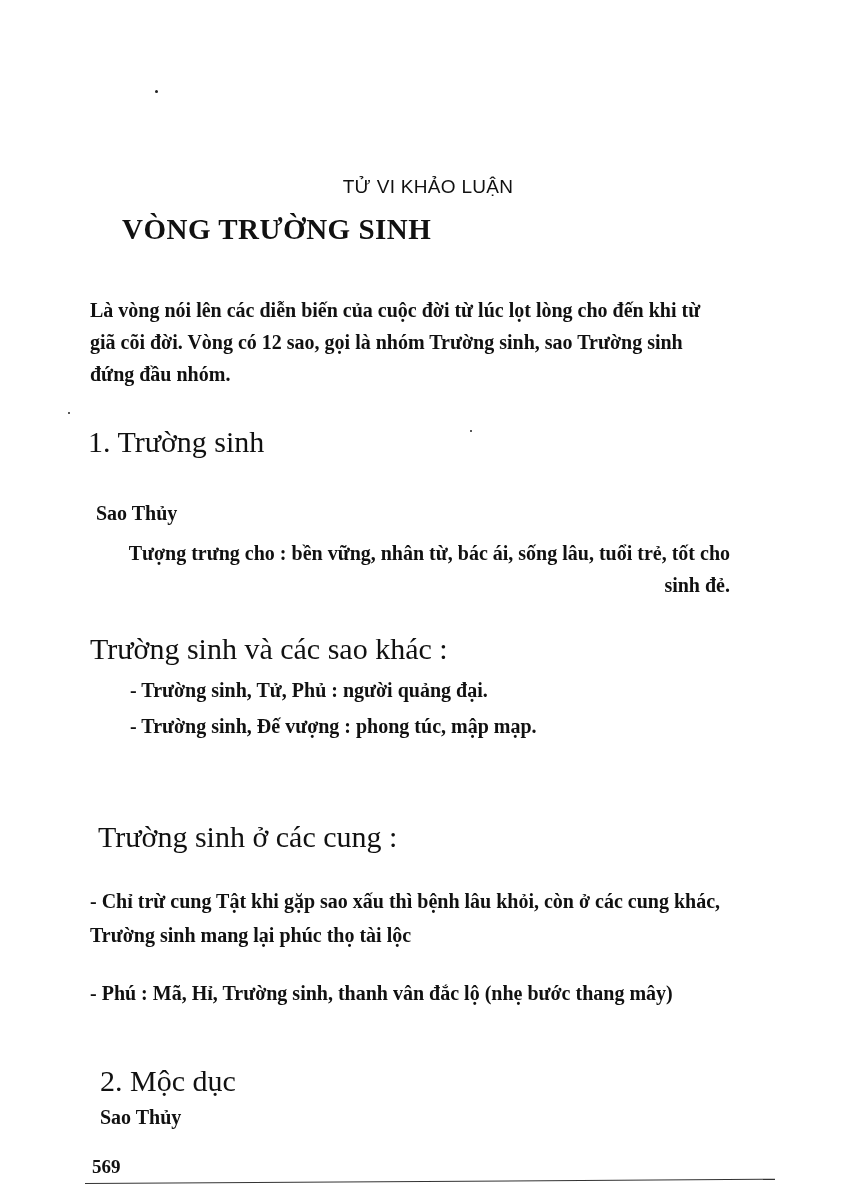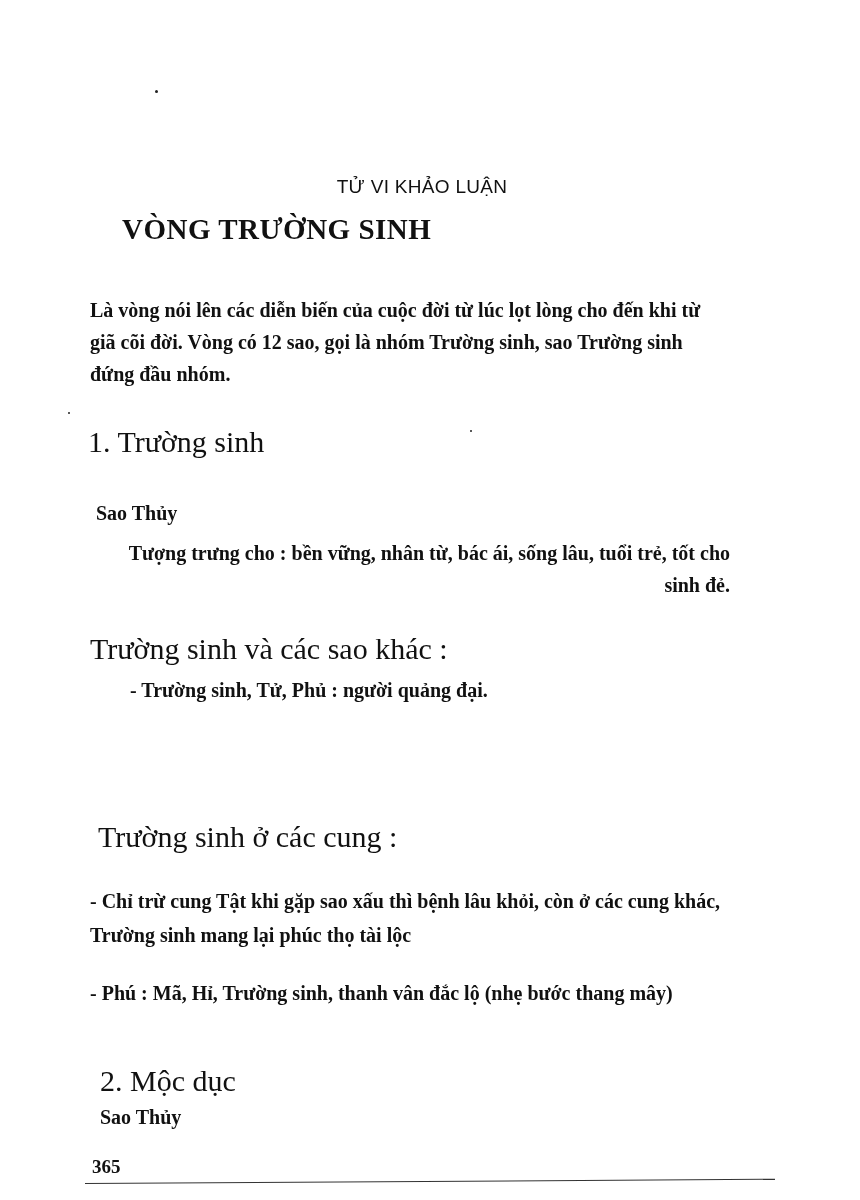--- a/index.html
+++ b/index.html
@@ -4,21 +4,21 @@
 <style>
   html, body { margin: 0; padding: 0; }
   body {
     width: 860px; height: 1200px; background: #ffffff; position: relative; overflow: hidden;
     font-family: "Liberation Serif", "DejaVu Serif", serif; color: #111111;
   }
   .abs { position: absolute; }
   .running-header {
     left: 0; width: 840px; top: 176px; text-align: center;
     font-family: "Liberation Sans", "DejaVu Sans", sans-serif; font-size: 19px; letter-spacing: 0.3px;
-    padding-left: 2px; 
+    padding-left: 8px; 
   }
   .running-header span { position: relative; left: 0; }
   .chapter-title {
     left: 122px; top: 213px; font-size: 29px; font-weight: bold; letter-spacing: 0.5px;
   }
   .para {
     left: 90px; width: 640px; font-size: 20px; font-weight: bold; line-height: 32px;
   }
   .intro { top: 294px; }
   .h-italic { font-size: 30px; font-weight: normal; }
@@ -49,29 +49,30 @@
 
 <div class="abs para intro">Là vòng nói lên các diễn biến của cuộc đời từ lúc lọt lòng cho đến khi từ giã cõi đời. Vòng có 12 sao, gọi là nhóm Trường sinh, sao Trường sinh đứng đầu nhóm.</div>
 
 <div class="abs h-italic sec1">1. Trường sinh</div>
 <div class="abs sao1">Sao Thủy</div>
 <div class="abs para sym">Tượng trưng cho : bền vững, nhân từ, bác ái, sống lâu, tuổi trẻ, tốt cho sinh đẻ.</div>
 
 <div class="abs h-italic sub1">Trường sinh và các sao khác :</div>
 <div class="abs para list1">
   <div class="li">- Trường sinh, Tử, Phủ : người quảng đại.</div>
+  <div class="li">- Trường sinh, Đế vượng : phong túc, mập mạp.</div>
 </div>
 
 <div class="abs h-italic sub2">Trường sinh ở các cung :</div>
 <div class="abs para list2">
   <div class="li">- Chỉ trừ cung Tật khi gặp sao xấu thì bệnh lâu khỏi, còn ở các cung khác, Trường sinh mang lại phúc thọ tài lộc</div>
   <div class="li">- Phú : Mã, Hỉ, Trường sinh, thanh vân đắc lộ (nhẹ bước thang mây)</div>
 </div>
 
 <div class="abs h-italic sec2">2. Mộc dục</div>
 <div class="abs sao2">Sao Thủy</div>
 
-<div class="abs page-num">365</div>
+<div class="abs page-num">569</div>
 <div class="abs footer-rule"></div>
 
 <div class="abs speck" style="left:155px;top:90px;"></div>
 <div class="abs speck" style="left:470px;top:430px;width:2px;height:2px;"></div>
 <div class="abs speck" style="left:68px;top:412px;width:2px;height:2px;"></div>
 
 </body></html>

